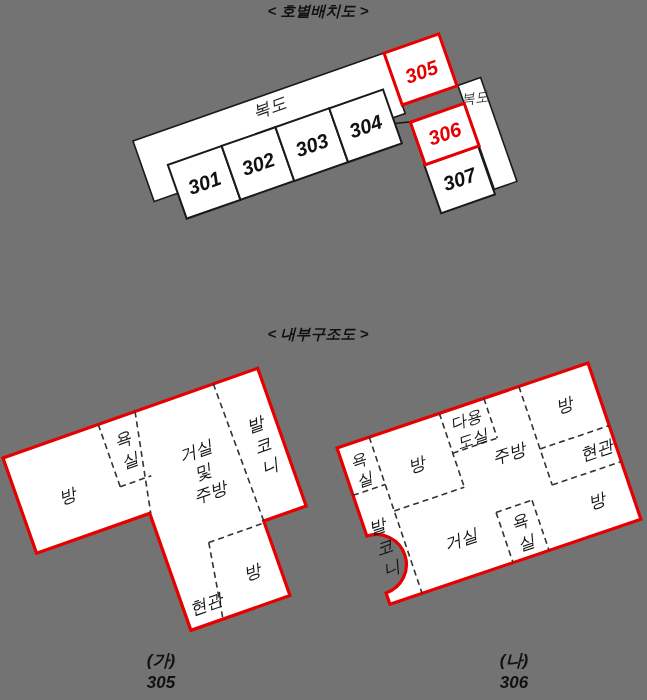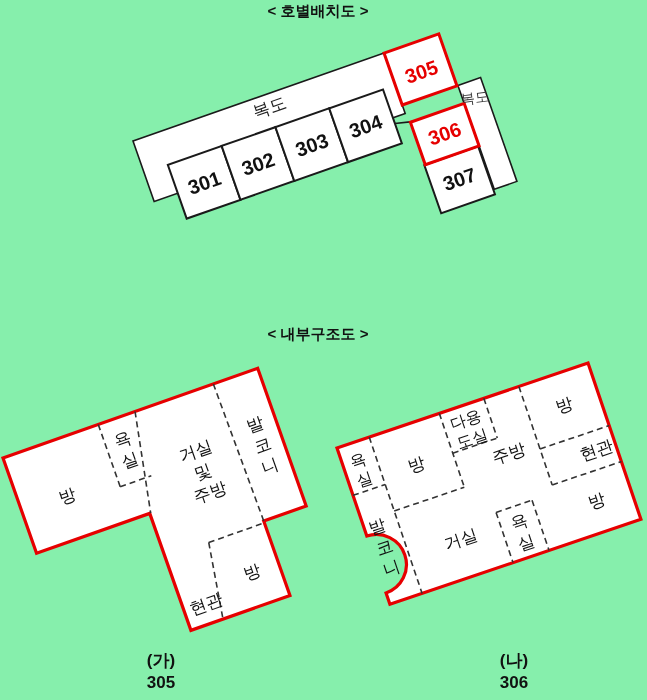--- a/index.html
+++ b/index.html
@@ -1,16 +1,16 @@
 <!DOCTYPE html>
 <html><head>
 <meta charset="utf-8">
 <style>
   html,body{margin:0;padding:0;background:#fff;}
-  #stage{position:relative;width:647px;height:700px;background:#86efac;overflow:hidden;}
+  #stage{position:relative;width:647px;height:700px;background:#737373;overflow:hidden;font-style:italic;}
   svg text{font-family:"Liberation Sans","DejaVu Sans",sans-serif;text-anchor:middle;fill:#111;}
   .title{font-size:15px;font-weight:bold;}
   .num{font-size:20px;font-weight:bold;}
   .num-red{font-size:20px;font-weight:bold;fill:#e60000;}
   .lbl{font-size:17px;}
   .lbl-sm{font-size:16px;}
   .corr{font-size:17px;fill:#222;}
   .corr-small{font-size:14px;fill:#3a3a3a;}
   .cap{font-size:17px;font-weight:bold;}
   .blk{stroke:#1a1a1a;stroke-width:2;fill:#fff;}

